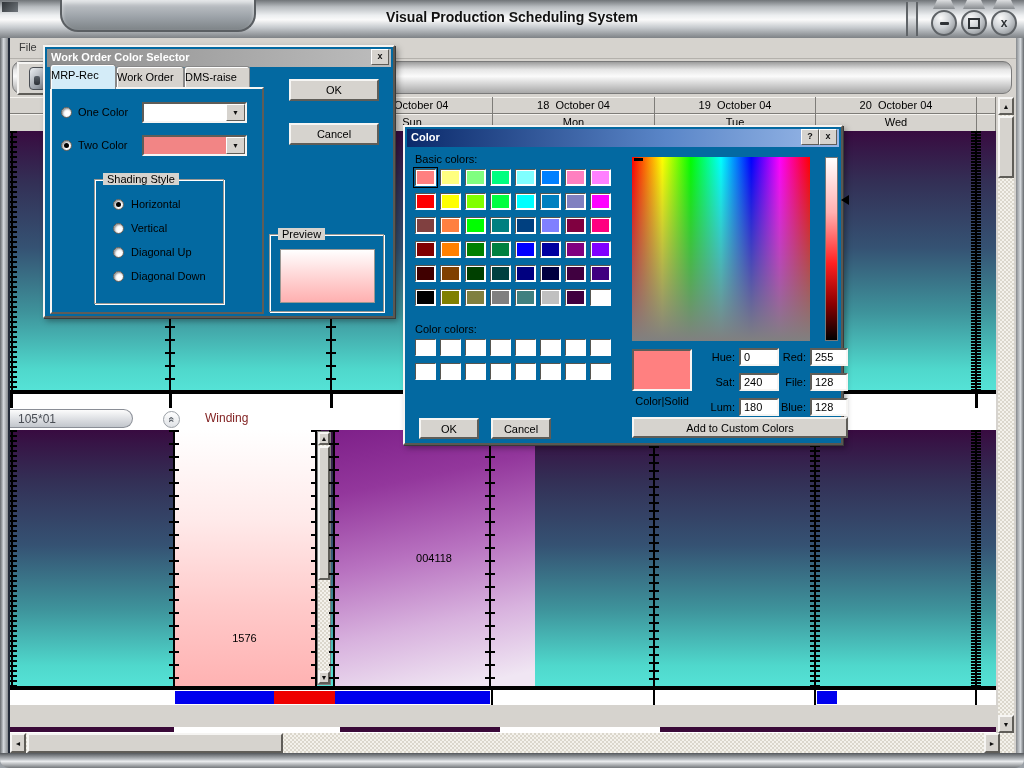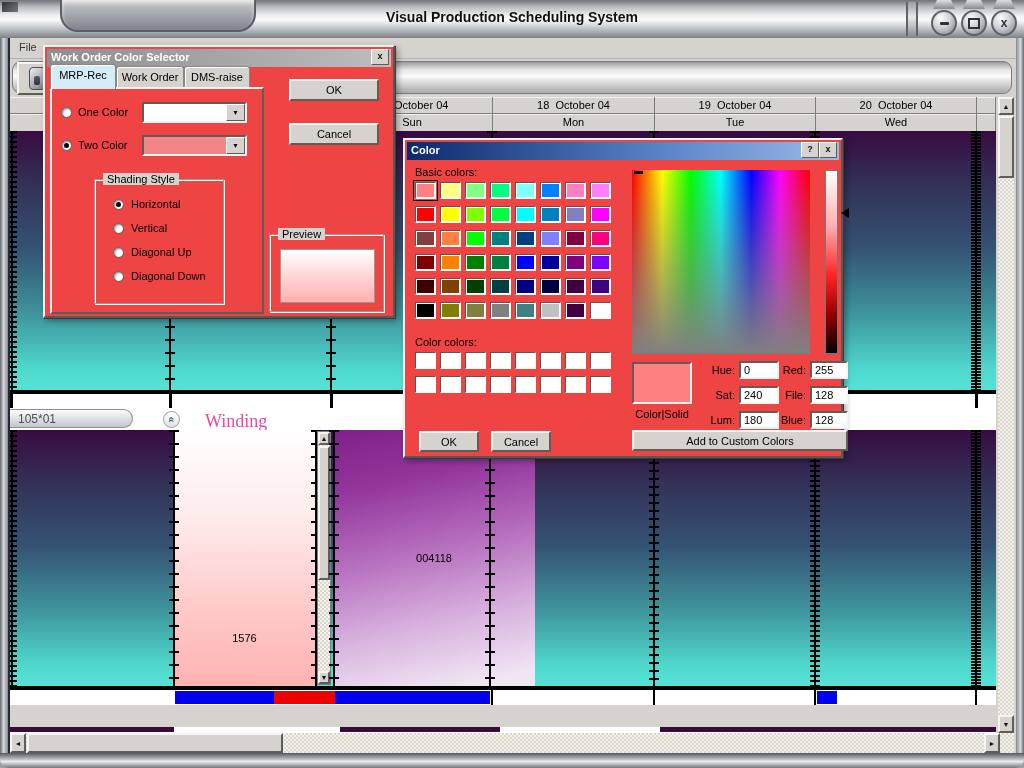--- a/index.html
+++ b/index.html
@@ -50,48 +50,48 @@
   .vl{position:absolute;top:0;bottom:0;width:2px;background:#000;}
   .vl.tk::before{content:"";position:absolute;top:0;bottom:0;left:-4px;width:10px;
     background:repeating-linear-gradient(180deg,#000 0 2px,transparent 2px var(--p,13px));}
   .p13{--p:13px}.p8{--p:8px}.p5{--p:5px}.p3{--p:3px}
   .rowhdr{position:absolute;left:2px;width:986px;height:22px;background:#fff;}
   .pill{position:absolute;left:0;top:1px;width:123px;height:19px;border:1px solid #8a8e96;border-left:none;border-radius:0 10px 10px 0;
     background:linear-gradient(180deg,#fcfcfc,#dcdee2 55%,#c2c6cc);color:#4a4e55;font-size:12px;line-height:18px;padding-left:8px;box-sizing:border-box;cursor:pointer;}
   .collapse{position:absolute;left:153px;top:3px;width:15px;height:15px;border-radius:50%;border:1px solid #9aa0a6;background:linear-gradient(180deg,#fff,#dfe2e6);
     color:#5a6068;font-size:11px;font-weight:bold;display:flex;align-items:center;justify-content:center;cursor:pointer;}
   .collapse span{display:block;transform:rotate(90deg);line-height:1;}
-  .rowname{position:absolute;left:195px;top:3px;font-size:18px;color:#ec4899;font-family:Liberation Serif, serif;}
+  .rowname{position:absolute;left:195px;top:3px;font-size:12px;color:#7f1d1d;}
   .bar{position:absolute;overflow:hidden;text-align:center;cursor:pointer;}
   .bar-pink{background:linear-gradient(180deg,#ffffff 0%,#ffeaea 35%,#ffc9c9 70%,#ffb2b2 100%);}
   .bar-purple{background:linear-gradient(168deg,#7e2089 0%,#93379c 22%,#b872c0 48%,#d8b2de 72%,#f0e6f3 95%);}
   .bar-1493{background:linear-gradient(180deg,#ffffff 0%,#ffc4c4 60%,#ff9f9f 100%);border:1px solid #222;box-sizing:border-box;}
   .bar-label{position:absolute;left:0;width:100%;font-size:11px;color:#000;}
   .loadseg{position:absolute;top:1px;height:13px;}
   .stripseg{position:absolute;top:0;height:5px;background:#3a0a38;}
   
   .sb-track{background:repeating-conic-gradient(#f4f2ec 0% 25%,#dbd7cc 0% 50%) 0 0/4px 4px;}
   .sb-btn{position:absolute;background:#d6d3ce;border:2px solid;border-color:#f6f5f3 #5f5d58 #5f5d58 #f6f5f3;box-sizing:border-box;
     display:flex;align-items:center;justify-content:center;font-size:7px;color:#111;cursor:pointer;}
   .sb-thumb{position:absolute;background:#d6d3ce;border:2px solid;border-color:#f6f5f3 #5f5d58 #5f5d58 #f6f5f3;box-sizing:border-box;cursor:pointer;}
   .vsb{position:absolute;left:990px;top:59px;width:16px;height:636px;}
   .hsb{position:absolute;left:2px;top:695px;width:1004px;height:20px;}
   .msb{position:absolute;left:307px;top:1px;bottom:1px;width:14px;border:1px solid #808080;box-sizing:border-box;}
   
-  .dlg{position:absolute;background:#ef4444;border:2px solid;border-color:#f6f5f3 #5a5852 #5a5852 #f6f5f3;box-shadow:1px 1px 0 #3a3a3a,3px 3px 6px rgba(0,0,0,.35);box-sizing:border-box;}
+  .dlg{position:absolute;background:#0369a1;border:2px solid;border-color:#f6f5f3 #5a5852 #5a5852 #f6f5f3;box-shadow:1px 1px 0 #3a3a3a,3px 3px 6px rgba(0,0,0,.35);box-sizing:border-box;}
   .dlg-title{position:absolute;left:2px;top:2px;right:2px;height:18px;color:#fff;font-weight:bold;padding:2px 4px;box-sizing:border-box;}
   .dlg-title.gray{background:linear-gradient(90deg,#8e8e8e,#bdbdbd);}
   .dlg-title.blue{background:linear-gradient(90deg,#0b2a6b,#5a86c8 60%,#9ab9e8);}
   .dlg-x{position:absolute;top:2px;width:16px;height:14px;background:#d6d3ce;border:1px solid;border-color:#fff #5f5d58 #5f5d58 #fff;
     font-size:9px;font-weight:bold;color:#111;text-align:center;line-height:13px;cursor:pointer;}
   .btn{position:absolute;background:#d6d3ce;border:2px solid;border-color:#f6f5f3 #5f5d58 #5f5d58 #f6f5f3;text-align:center;cursor:pointer;box-sizing:border-box;}
   .btn.disabled{color:#9b9890;text-shadow:1px 1px 0 #fff;cursor:default;}
   .sunken{border:2px solid;border-color:#5f5d58 #f6f5f3 #f6f5f3 #5f5d58;box-sizing:border-box;background:#fff;}
   .tab{position:absolute;top:19px;height:21px;background:#d6d3ce;border:1px solid #888;border-bottom:none;border-radius:3px 3px 0 0;
-    text-align:center;line-height:20px;cursor:pointer;box-shadow:inset 1px 1px 0 #fff;}
+    line-height:20px;cursor:pointer;box-shadow:inset 1px 1px 0 #fff;}
   .tab.sel{top:17px;height:24px;background:#d4ecf8;z-index:3;}
   .groupbox{position:absolute;border:1px solid #9a9792;box-shadow:inset 1px 1px 0 #fff,1px 1px 0 #fff;}
   .grouplabel{position:absolute;top:-7px;left:8px;background:#d6d3ce;padding:0 4px;}
   .radio{position:absolute;width:11px;height:11px;border-radius:50%;background:#fff;border:1px solid #5f5d58;box-shadow:inset 1px 1px 2px rgba(0,0,0,.45);box-sizing:border-box;cursor:pointer;}
   .radio.on::after{content:"";position:absolute;left:2px;top:2px;width:5px;height:5px;border-radius:50%;background:#000;}
   .rlabel{position:absolute;cursor:default;}
   .combo{position:absolute;height:21px;}
   .combo .field{position:absolute;left:0;top:0;right:0;bottom:0;}
   .combo .drop{position:absolute;right:2px;top:2px;width:17px;bottom:2px;background:#d6d3ce;border:1px solid;border-color:#fff #5f5d58 #5f5d58 #fff;
     font-size:7px;text-align:center;line-height:15px;color:#111;cursor:pointer;}
@@ -319,21 +319,21 @@
 
     <div class="btn" style="left:244px;top:32px;width:90px;height:22px;line-height:19px;">OK</div>
     <div class="btn" style="left:244px;top:76px;width:90px;height:22px;line-height:19px;">Cancel</div>
 
     <div class="groupbox" style="left:224px;top:187px;width:113px;height:76px;">
       <div class="grouplabel">Preview</div>
       <div style="position:absolute;left:10px;top:14px;width:93px;height:52px;background:linear-gradient(180deg,#ffffff,#ffd2d2 55%,#ffb0b0);border:1px solid #9a9792;"></div>
     </div>
   </div>
 
-  <div class="dlg" style="left:403px;top:138px;width:440px;height:320px;z-index:50;">
+  <div class="dlg" style="left:403px;top:125px;width:440px;height:320px;z-index:50;">
     <div class="dlg-title blue">Color</div>
     <div class="dlg-x" style="right:22px"><span>?</span></div>
     <div class="dlg-x" style="right:4px"><span>x</span></div>
 
     <div style="position:absolute;left:10px;top:26px;">Basic colors:</div>
     <div class="cgrid" id="basicGrid" style="left:10px;top:42px;">
         <div class="cswatch sel">
           <div style="background: rgb(255, 128, 128);"></div>
         </div>
         <div class="cswatch">

